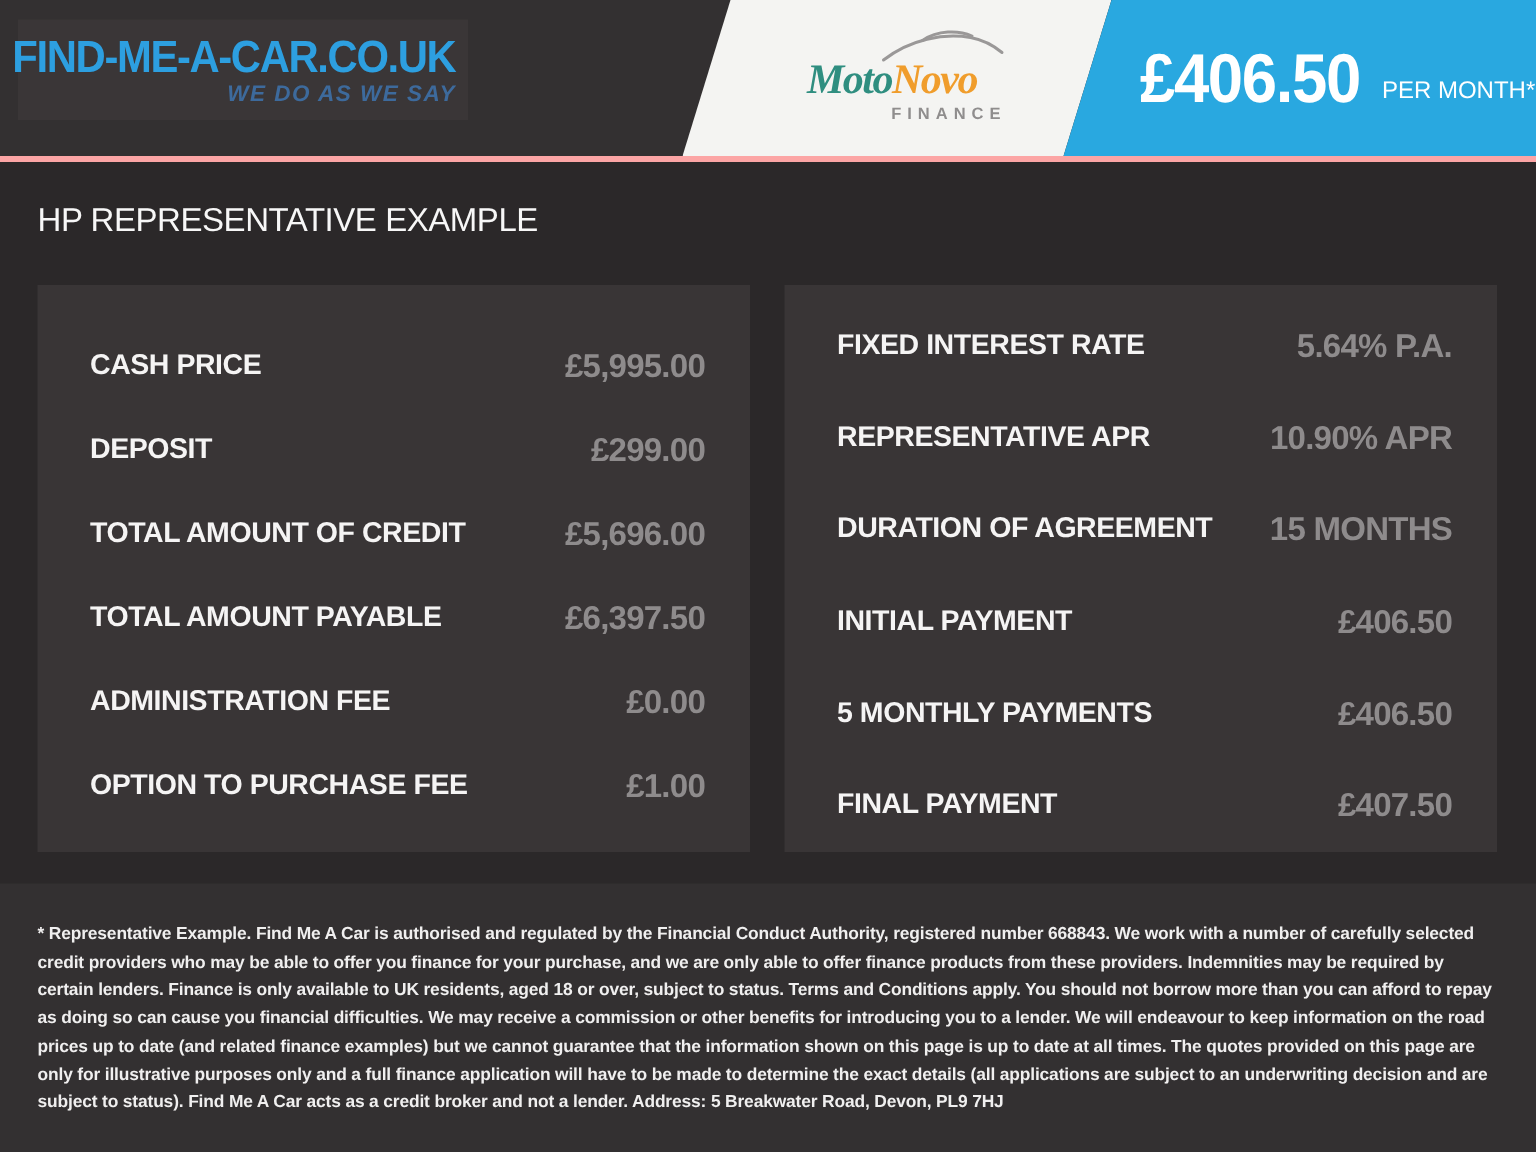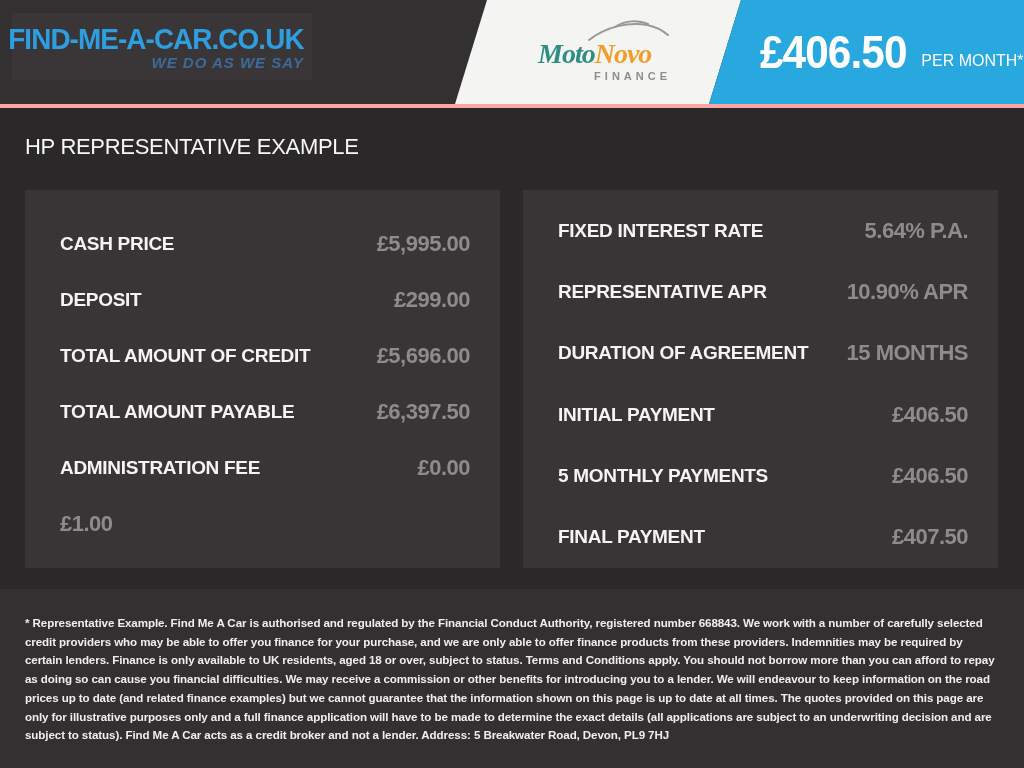--- a/index.html
+++ b/index.html
@@ -155,20 +155,21 @@
     </div>
     <div class="finance-row">
       <span class="finance-label">TOTAL AMOUNT PAYABLE</span>
       <span class="finance-value">£6,397.50</span>
     </div>
     <div class="finance-row">
       <span class="finance-label">ADMINISTRATION FEE</span>
       <span class="finance-value">£0.00</span>
     </div>
     <div class="finance-row">
+      <span class="finance-label">OPTION TO PURCHASE FEE</span>
       <span class="finance-value">£1.00</span>
     </div>
   </div>
 
   <div class="panel panel-right">
     <div class="finance-row">
       <span class="finance-label">FIXED INTEREST RATE</span>
       <span class="finance-value">5.64% P.A.</span>
     </div>
     <div class="finance-row">

